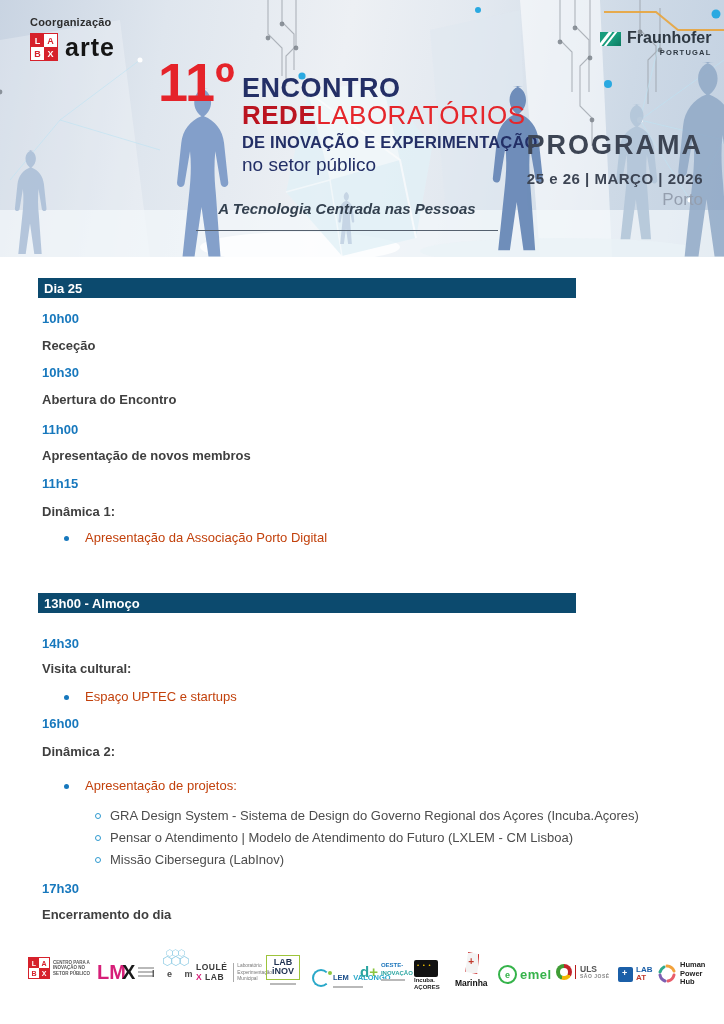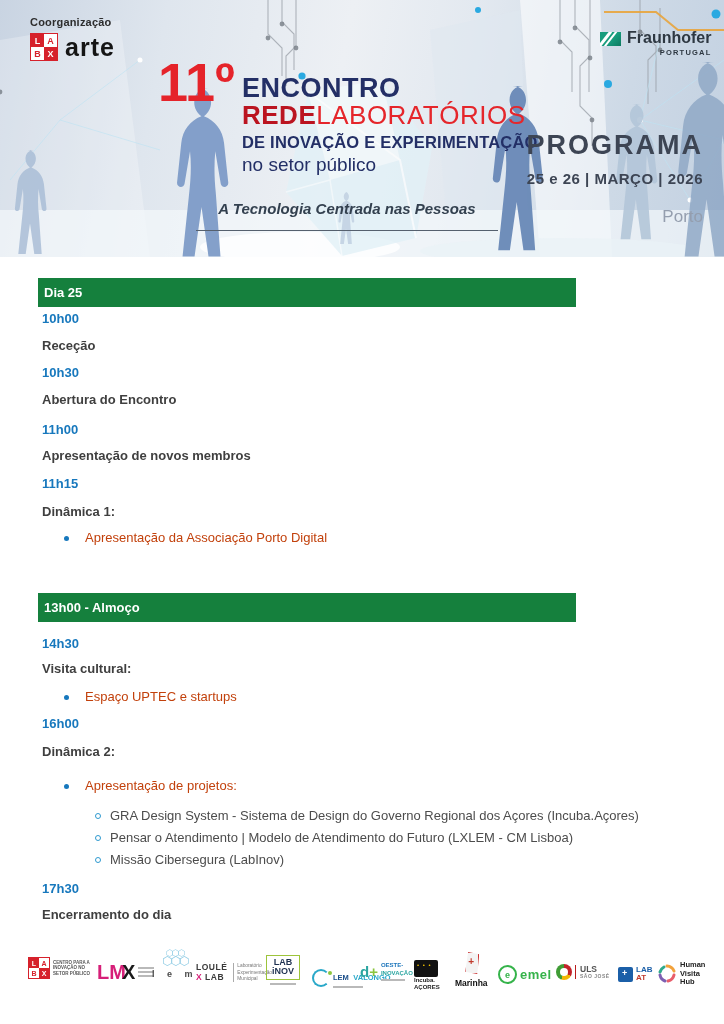--- a/index.html
+++ b/index.html
@@ -31,24 +31,24 @@
   .t1{font-size:27px;font-weight:800;color:#232f66;letter-spacing:.5px;line-height:1.05;}
   .t2b{font-size:26px;font-weight:800;color:#bb1420;letter-spacing:.5px;}
   .t2l{font-size:26px;font-weight:500;color:#e5262b;letter-spacing:.5px;}
   .t3{font-size:16.5px;font-weight:600;color:#232f66;letter-spacing:.2px;margin-top:3px;}
   .t4{font-size:19px;font-weight:500;color:#232f66;margin-top:2px;}
   .tagline{font-size:15px;font-weight:700;font-style:italic;color:#33404f;
            border-bottom:1.5px solid #55606e;padding-bottom:13px;text-align:center;width:302px;}
 
   .programa{font-size:27px;font-weight:700;color:#3d4554;letter-spacing:2px;text-align:right;}
   .dateline{font-size:15px;font-weight:700;color:#3d4554;letter-spacing:.5px;text-align:right;margin-top:9px;}
-  .city{font-size:17px;font-weight:500;color:#949eae;text-align:right;margin-top:20px;}
+  .city{font-size:17px;font-weight:500;color:#949eae;text-align:right;margin-top:3px;}
 
   
-  .bar{position:absolute;left:38px;width:538px;height:29px;background:#15803d;color:#ffffff;
+  .bar{position:absolute;left:38px;width:538px;height:20px;background:#0c4a6e;color:#ffffff;
        font-size:13px;font-weight:700;display:flex;align-items:center;padding-left:6px;box-sizing:border-box;}
   .row{position:absolute;left:42px;height:16px;line-height:16px;font-size:13px;white-space:nowrap;}
   .time{color:#1778bd;font-weight:700;}
   .title{color:#3f3f3f;font-weight:700;}
   .bullet{left:64px;color:#c2410c;font-weight:400;padding-left:21px;}
   .bullet::before{content:"";position:absolute;left:0;top:6px;width:5px;height:5px;border-radius:50%;background:#1778bd;}
   .subbullet{left:95px;color:#4c4c4c;font-weight:400;padding-left:15px;}
   .subbullet::before{content:"";position:absolute;left:0;top:5px;width:4px;height:4px;border-radius:50%;border:1.2px solid #2f9ad0;background:transparent;}
 
   
@@ -348,18 +348,18 @@
 
   <div class="logo" style="left:657px;top:961px;">
     <svg width="20" height="20" viewBox="0 0 20 20">
       <path d="M10,2 a8,8 0 0 1 7,5" stroke="#f2a23c" stroke-width="3" fill="none" stroke-linecap="round"></path>
       <path d="M17,11 a8,8 0 0 1 -6,6" stroke="#e85d6a" stroke-width="3" fill="none" stroke-linecap="round"></path>
       <path d="M8,17 a8,8 0 0 1 -5,-6" stroke="#7d5fb2" stroke-width="3" fill="none" stroke-linecap="round"></path>
       <path d="M3,8 a8,8 0 0 1 4,-5" stroke="#2fa98c" stroke-width="3" fill="none" stroke-linecap="round"></path>
     </svg>
     <div class="hph-t">
       <div>Human</div>
-      <div>Visita</div>
+      <div>Power</div>
       <div>Hub</div>
     </div>
   </div>
 
 </div>
 
 </body></html>

